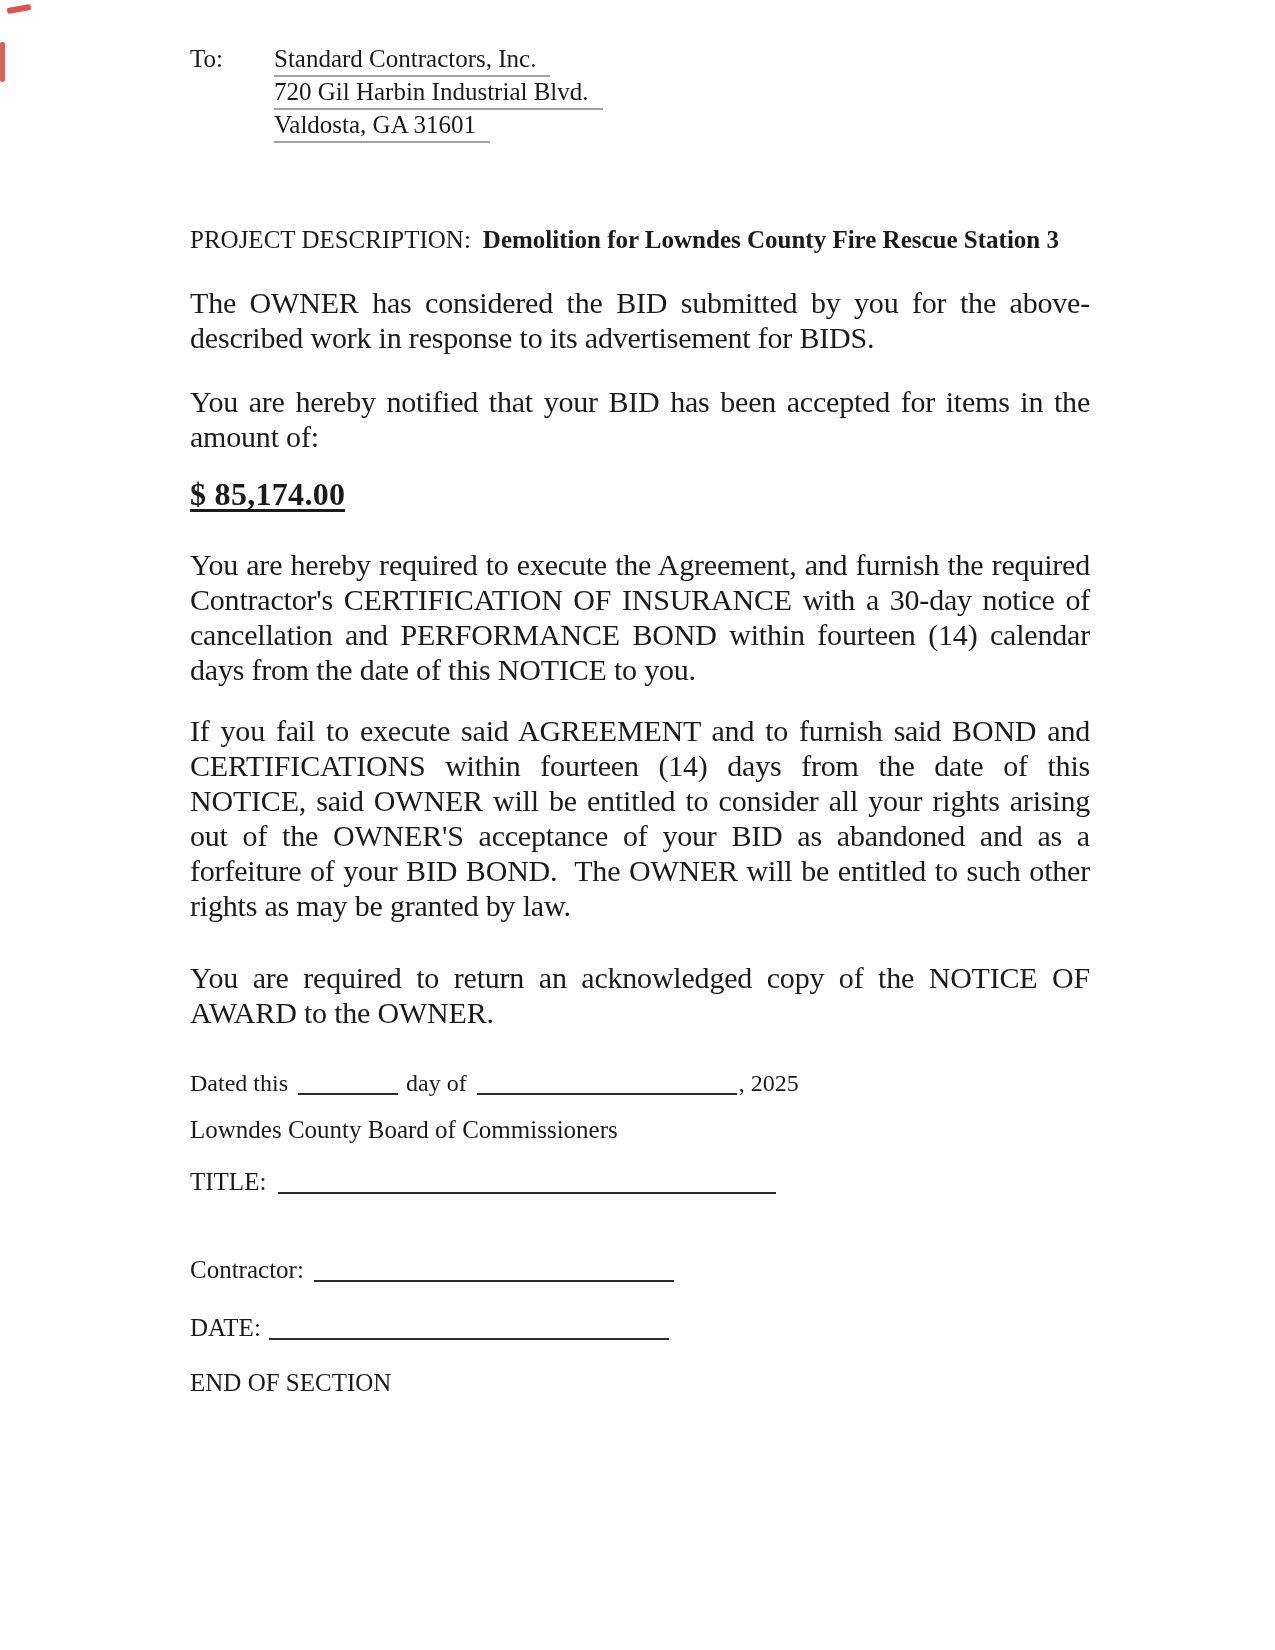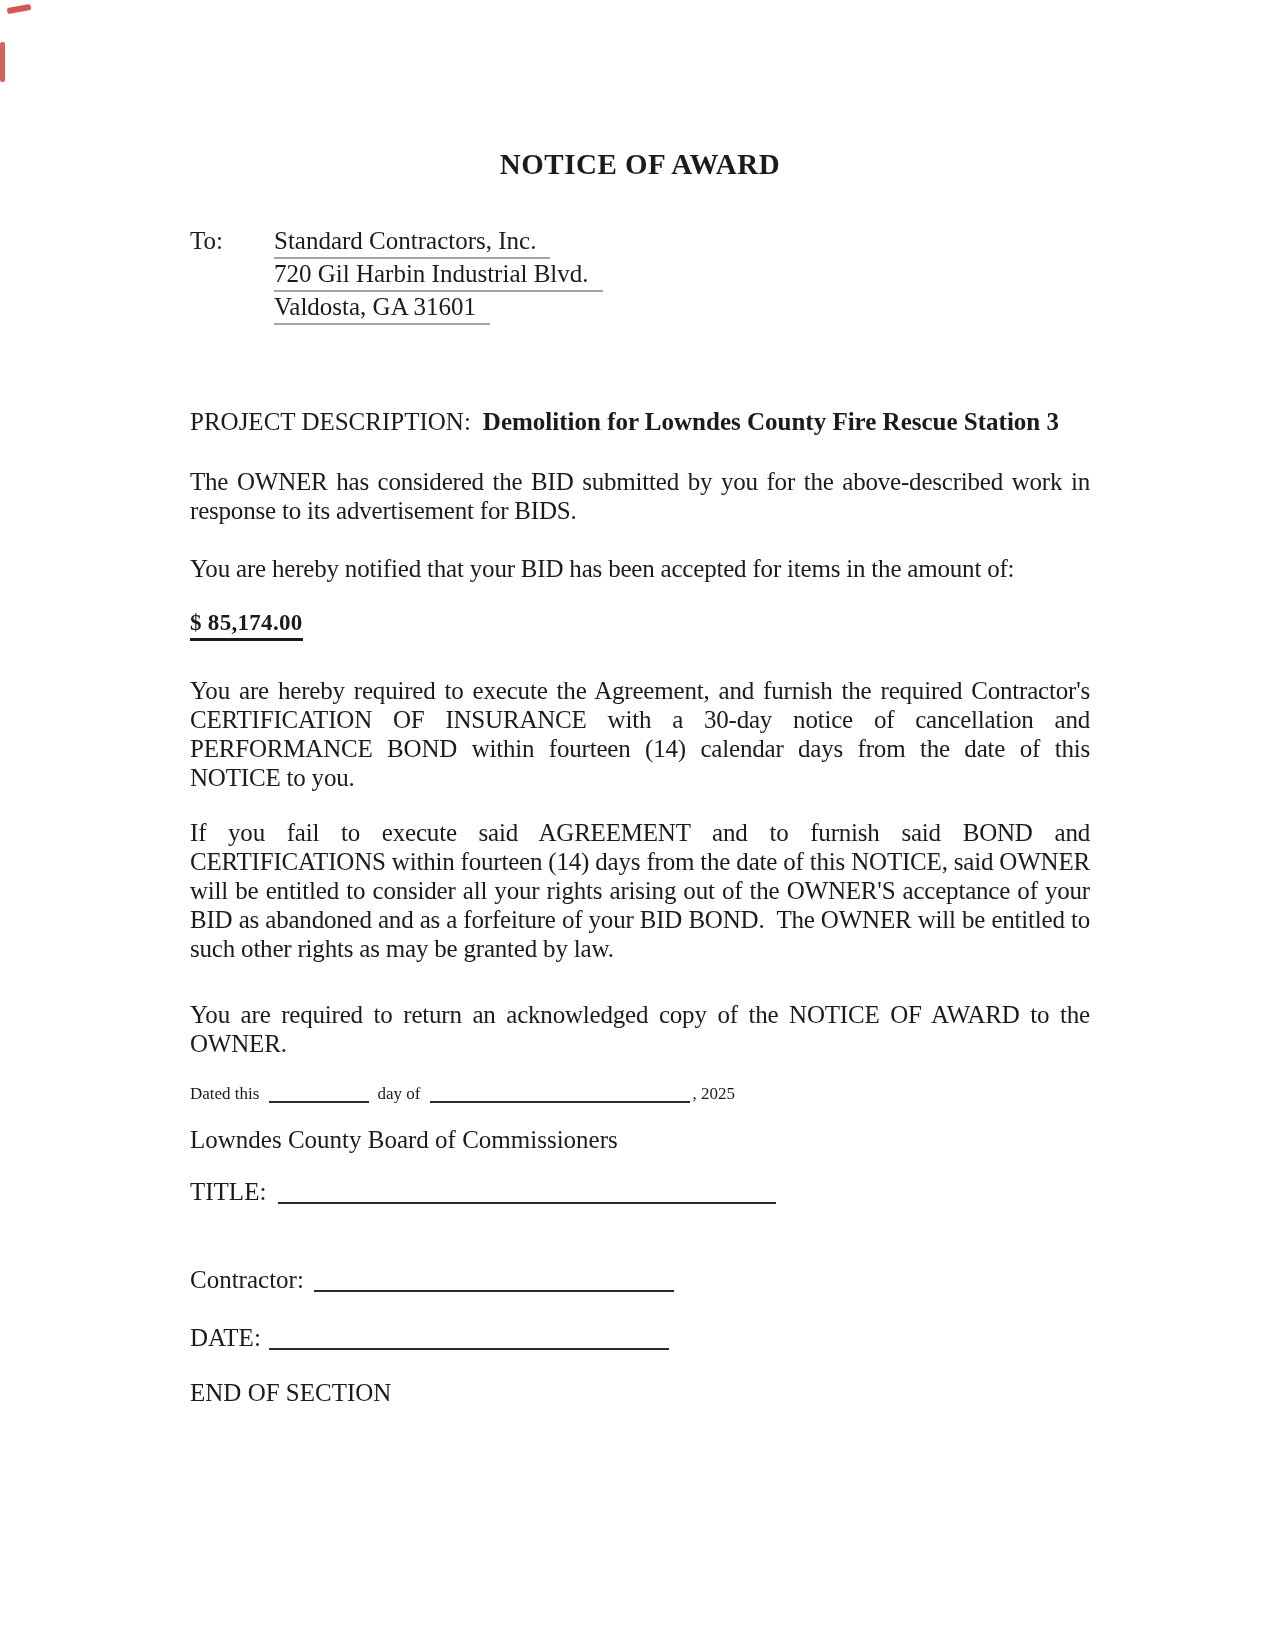--- a/index.html
+++ b/index.html
@@ -37,37 +37,37 @@
   .addr-line span {
     display:inline-block;
     border-bottom:2px solid #a3a3a3;
     padding:0 14px 1px 0;
   }
 
   .project-row { margin-top:82px; font-size:25px; line-height:29px; }
   .project-value { font-weight:bold; margin-left:12px; }
 
   .para {
-    font-size:25px; line-height:29px;
+    font-size:30px; line-height:35px;
     text-align:justify; white-space:pre-wrap;
     letter-spacing:-0.2px;
   }
   .p-considered { margin-top:31px; }
   .p-notified   { margin-top:29px; }
   .amount-row   { margin-top:26px; }
   .amount {
-    display:inline-block; font-weight:bold; font-size:23px;
+    display:inline-block; font-weight:bold; font-size:32px;
     border-bottom:3px solid #1b1b1b; padding-bottom:1px;
     letter-spacing:.3px; line-height:28px;
   }
   .p-execute { margin-top:35px; }
   .p-fail    { margin-top:26px; }
   .p-return  { margin-top:37px; }
 
-  .dated-row { margin-top:21px; font-size:17px; line-height:29px; }
+  .dated-row { margin-top:39px; font-size:24px; line-height:29px; }
   .blank {
     display:inline-block; height:4px;
     border-bottom:2px solid #2c2c2c;
     vertical-align:-4px;
   }
   .blank-day   { width:100px; margin:0 8px 0 10px; }
   .blank-month { width:260px; margin:0 2px 0 10px; }
 
   .org-row { margin-top:17px; font-size:25px; line-height:29px; }
 
@@ -86,21 +86,20 @@
 </head>
 <body>
 
 <div class="page">
 
   <div class="scan-mark-top"></div>
   <div class="scan-mark-left"></div>
 
   <div class="content">
 
-    <div class="doc-title">NOTICE OF AWARD</div>
 
     <div class="to-row">
       <div class="to-label">To:</div>
       <div class="addr">
         <div class="addr-line"><span>Standard Contractors, Inc.</span></div>
         <div class="addr-line"><span>720 Gil Harbin Industrial Blvd.</span></div>
         <div class="addr-line"><span>Valdosta, GA 31601</span></div>
       </div>
     </div>
 

